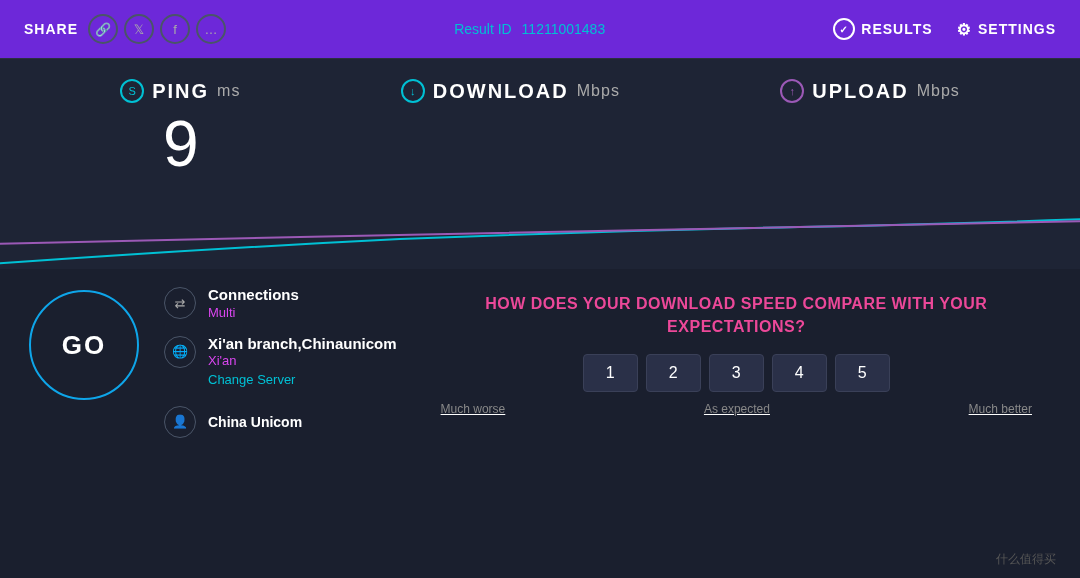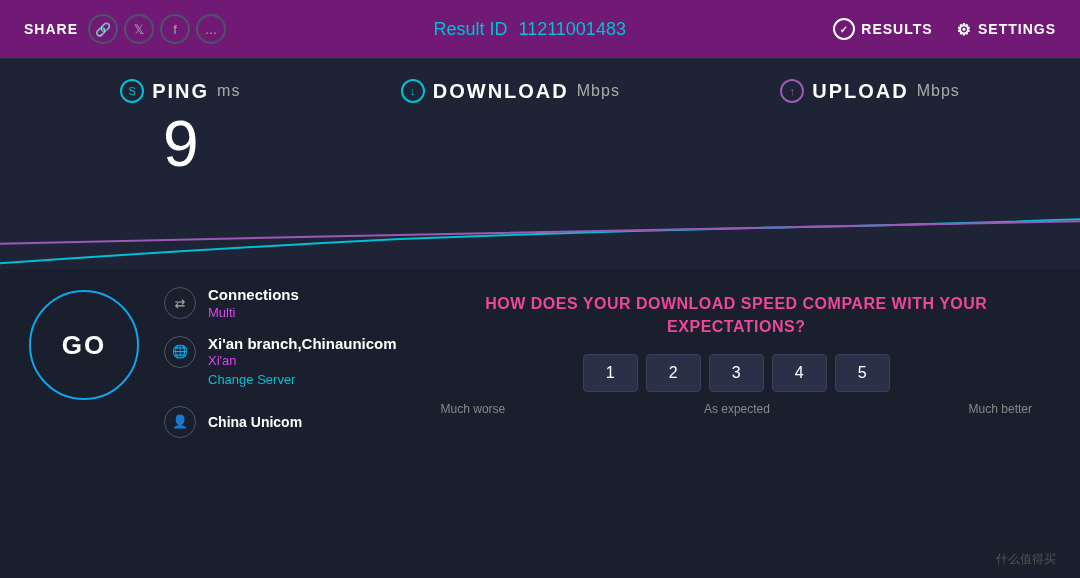--- a/index.html
+++ b/index.html
@@ -12,21 +12,21 @@
       overflow: hidden;
       position: relative;
     }
 
     
     .header {
       display: flex;
       align-items: center;
       justify-content: space-between;
       padding: 14px 24px;
-      background: #701a75;
+      background: #6d28d9;
       border-bottom: 1px solid #2a2f40;
     }
     .share-section {
       display: flex;
       align-items: center;
       gap: 10px;
     }
     .share-label {
       font-size: 14px;
       font-weight: bold;
@@ -44,21 +44,21 @@
       border: 2px solid #4a5568;
       display: flex;
       align-items: center;
       justify-content: center;
       cursor: pointer;
       background: transparent;
       color: #aaa;
       font-size: 13px;
     }
     .result-id {
-      font-size: 18px;
+      font-size: 14px;
       color: #888;
     }
     .result-id span {
       color: #00c0d4;
     }
     .nav-buttons {
       display: flex;
       align-items: center;
       gap: 24px;
     }
@@ -261,20 +261,21 @@
       align-items: center;
       justify-content: center;
       font-size: 16px;
       color: #fff;
       cursor: pointer;
     }
     .rating-labels {
       display: flex;
       justify-content: space-between;
       padding: 0 4px;
+      text-decoration: underline;
     }
     .rating-label-text {
       font-size: 12px;
       color: #888;
     }
 
     
     .watermark {
       position: absolute;
       bottom: 10px;

